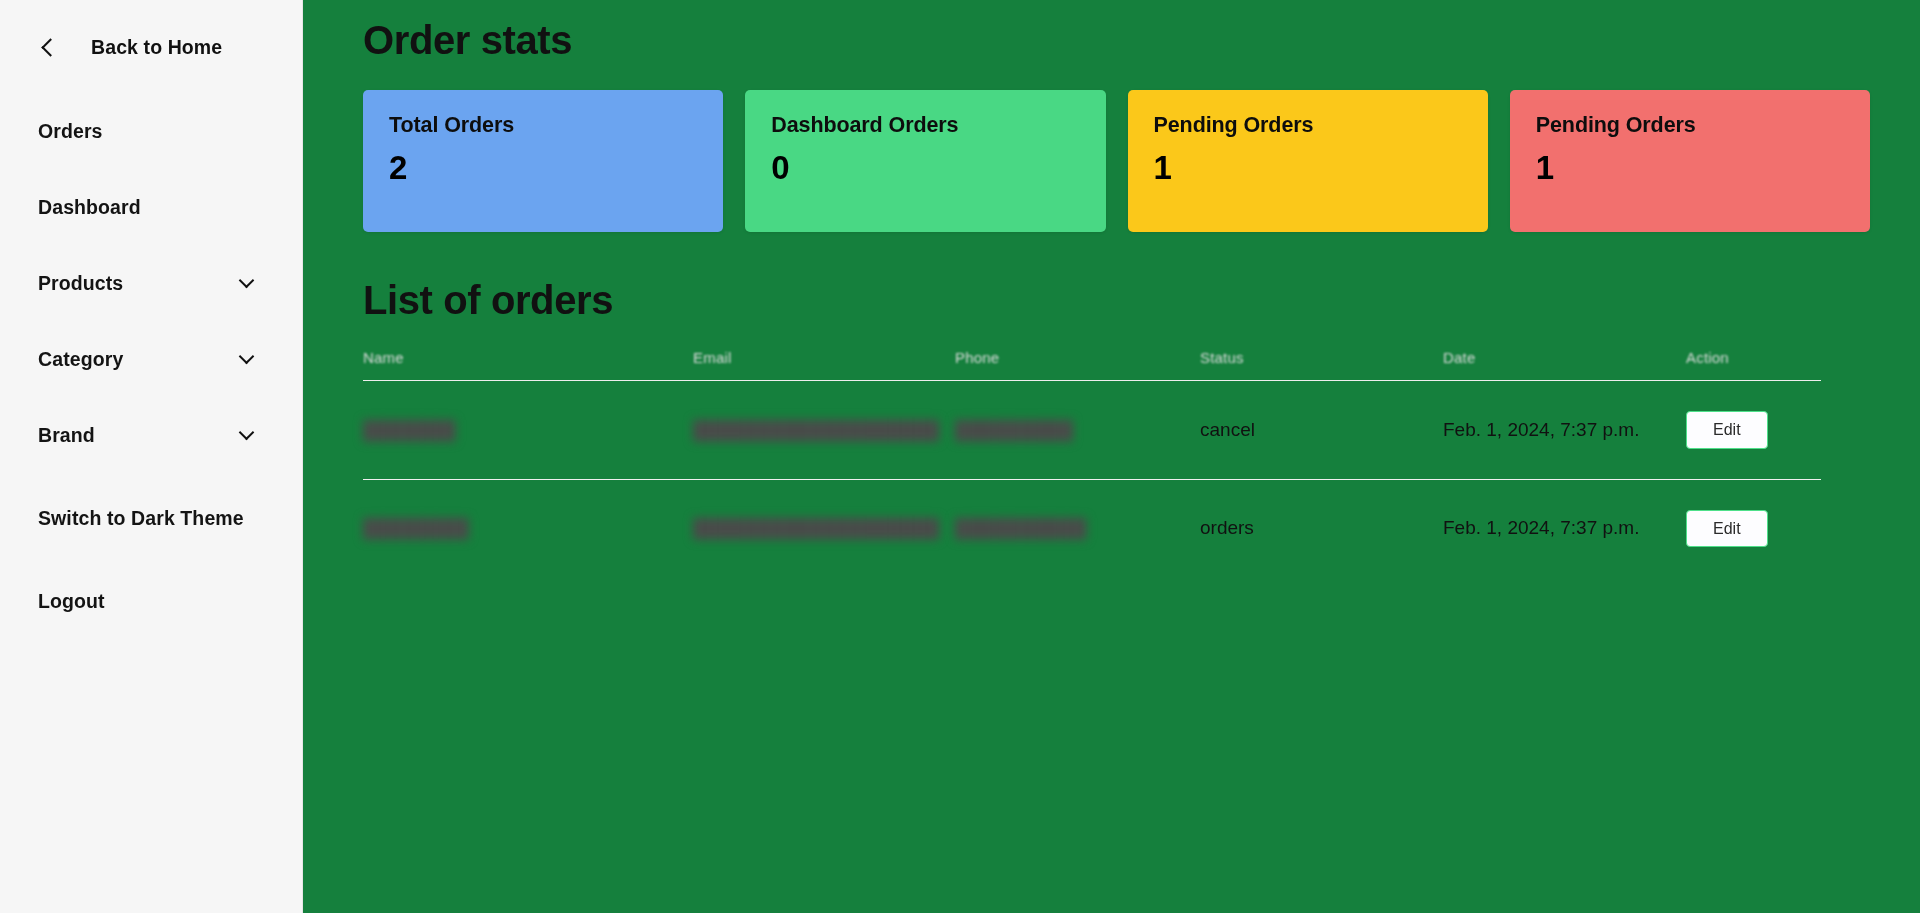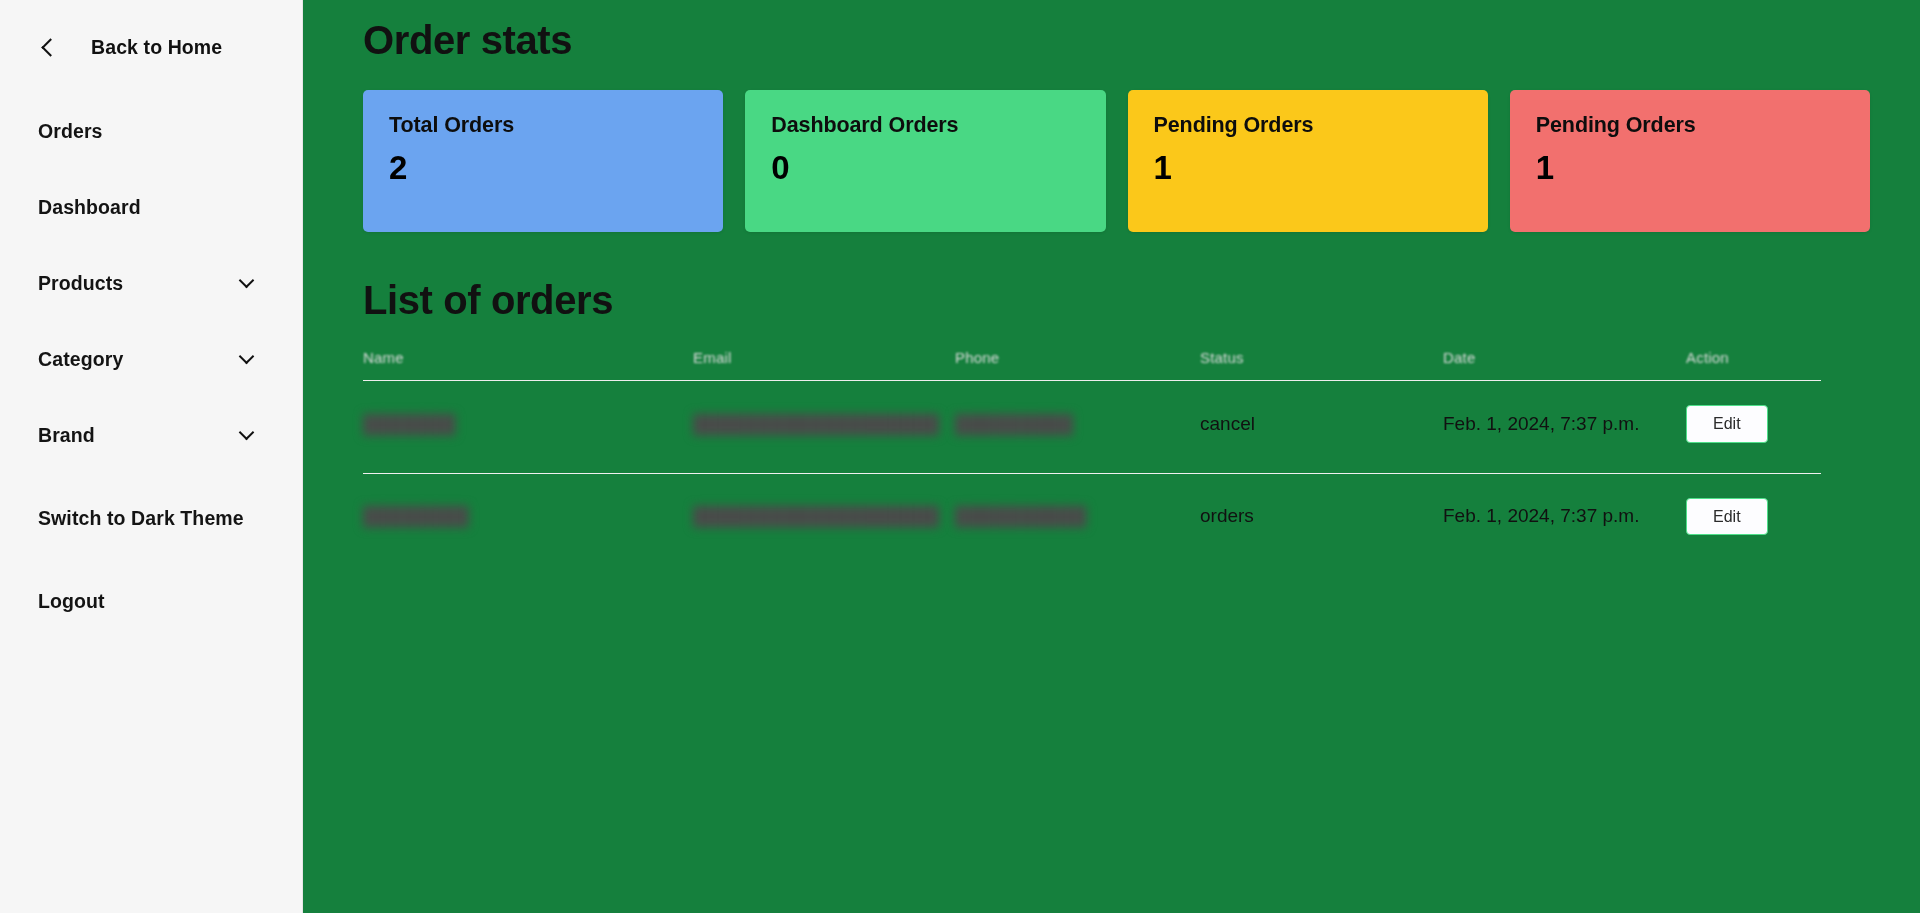--- a/index.html
+++ b/index.html
@@ -131,21 +131,21 @@
     text-align:left;
     font-size:15px;
     font-weight:400;
     color:#dcdcdc;
     padding:0 0 14px 0;
     filter:blur(0.9px);
     letter-spacing:0.2px;
   }
   table.orders thead tr { border-bottom:1px solid #eeeeee; }
   table.orders tbody td {
-    padding:24px 0 30px 0;
+    padding:30px 0 30px 0;
     font-size:19px;
     color:#111;
     border-bottom:1px solid #f0f0f0;
     vertical-align:middle;
   }
   table.orders tbody tr:last-child td { border-bottom:none; }
 
   
   .col-name   { width:330px; }
   .col-email  { width:262px; }

